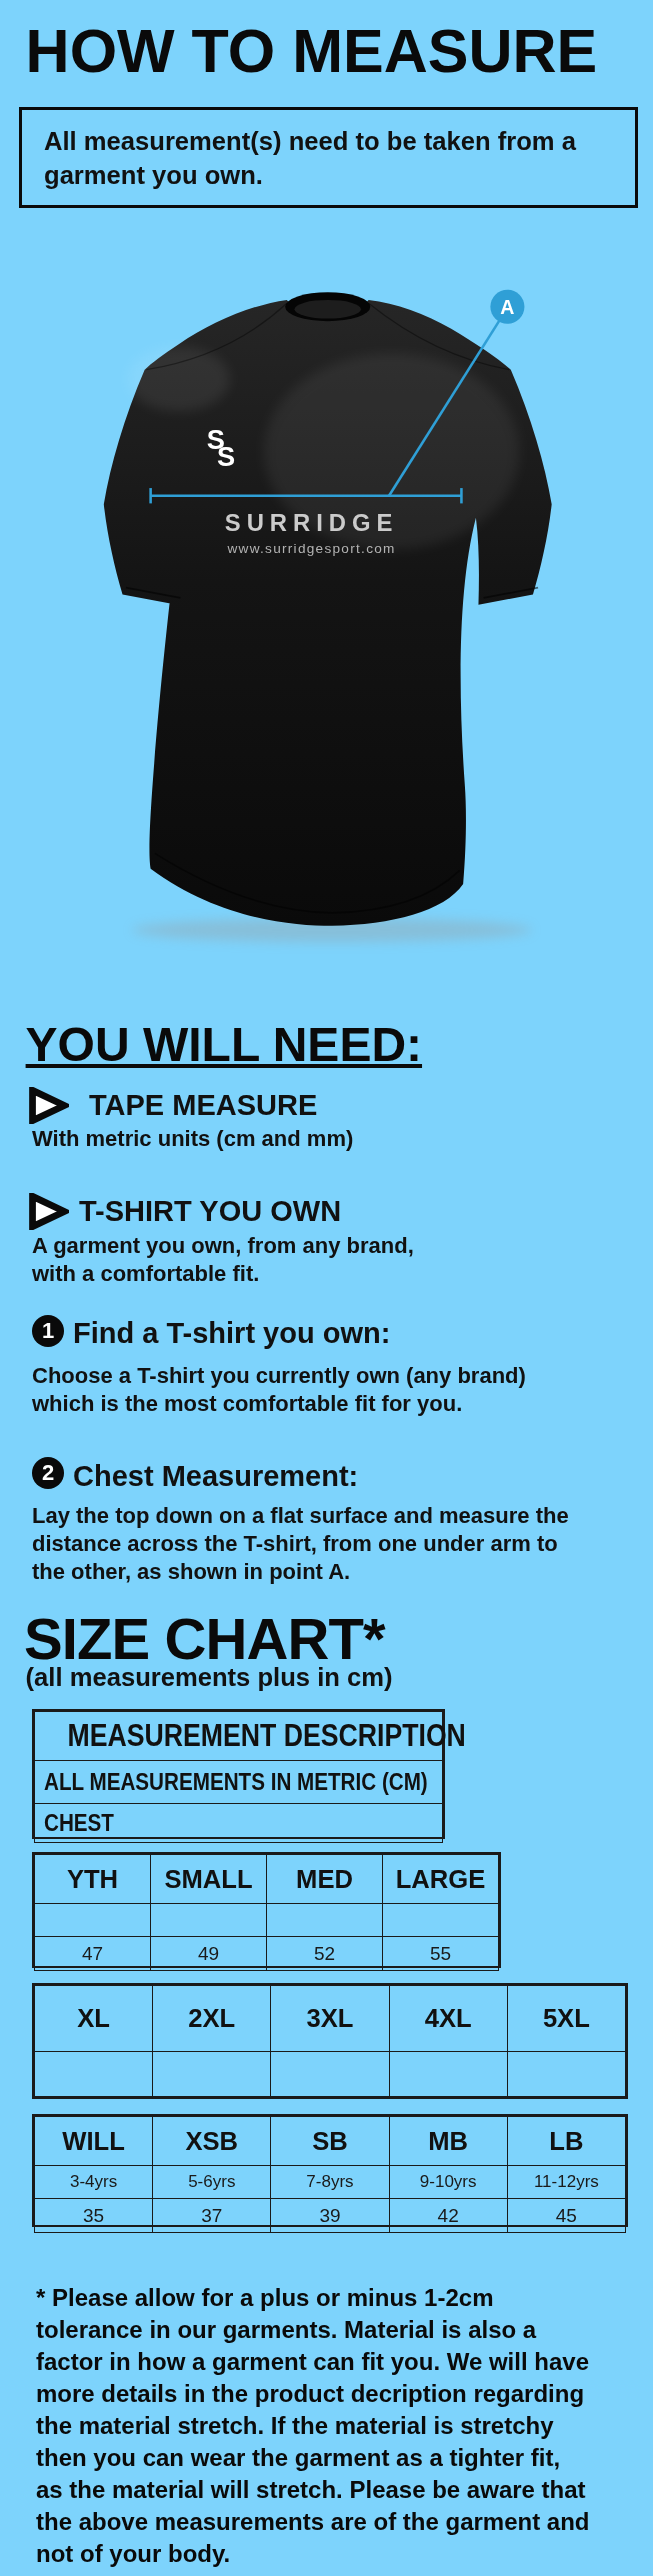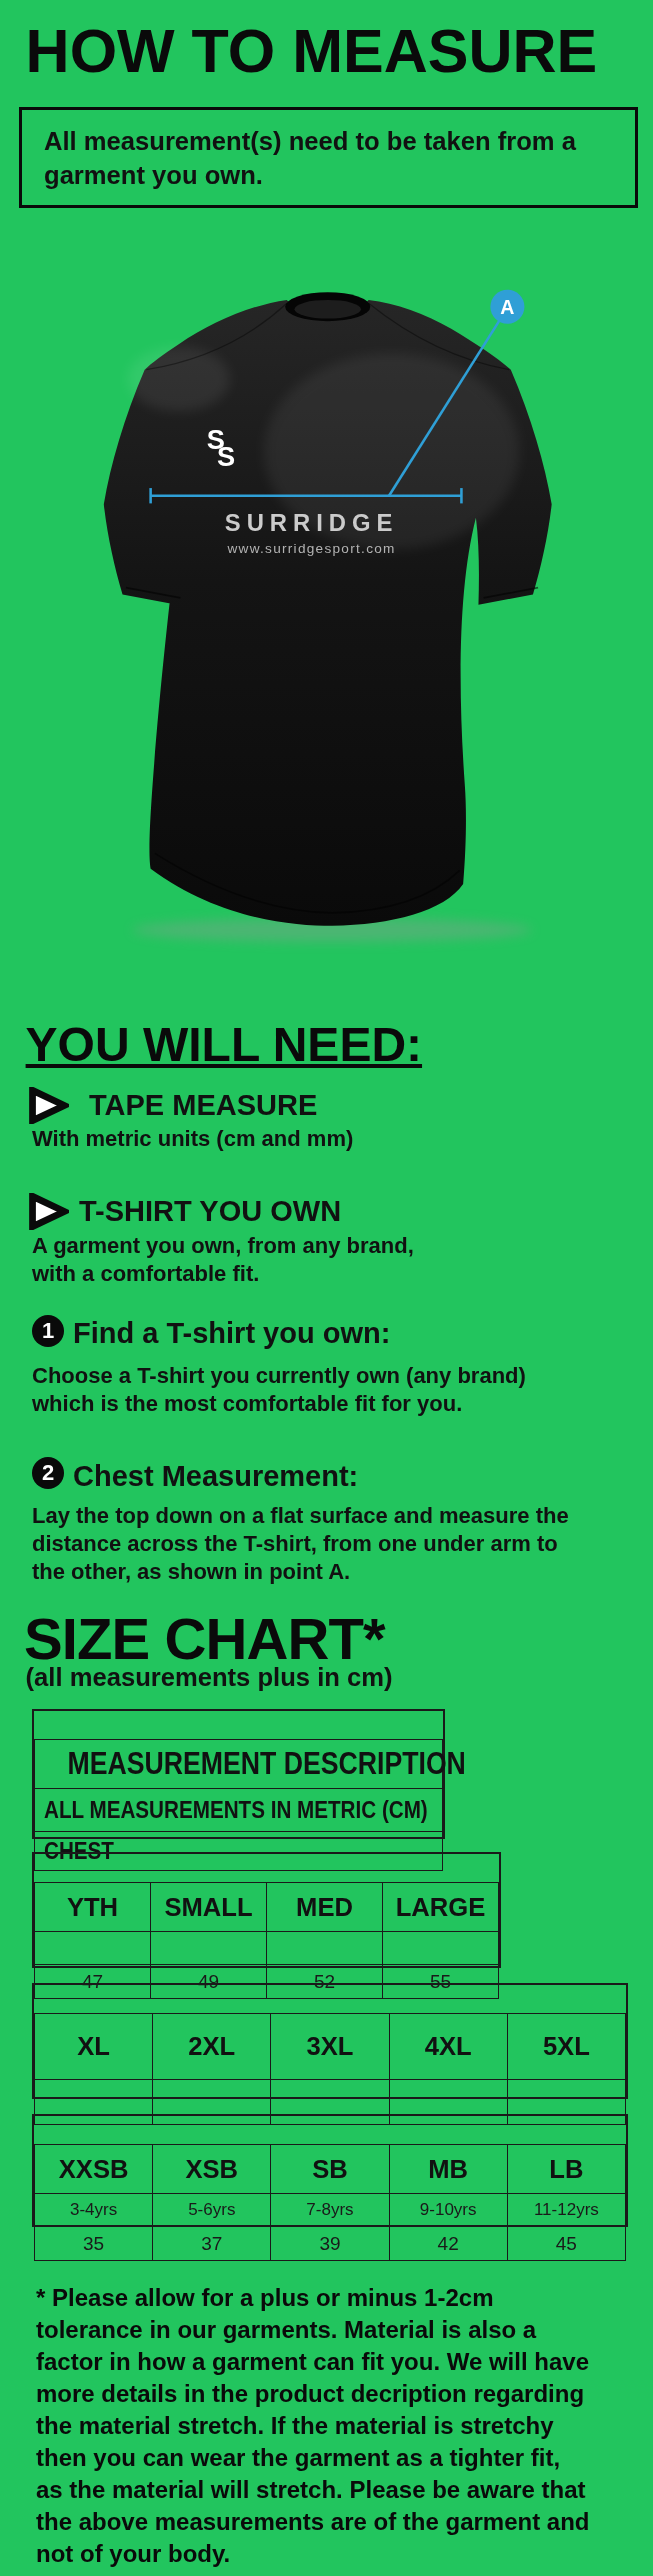--- a/index.html
+++ b/index.html
@@ -1,37 +1,37 @@
 <!DOCTYPE html>
 <html style="font-size:13.6px"><head>
 <meta charset="utf-8">
 <style>
   html,body{margin:0;padding:0;background:#fff;}
-  #canvas{position:relative;width:654px;height:2576px;background:#22c55e;
+  #canvas{position:relative;width:654px;height:2576px;background:#7dd3fc;
           font-family:"Liberation Sans",sans-serif;color:#111;overflow:hidden;}
   .abs{position:absolute;}
   .pre{white-space:pre-line;}
   
   .h-title{font-size:61px;font-weight:bold;letter-spacing:0;line-height:1;color:#0a0a0a;}
   .h-section{font-size:48px;font-weight:bold;color:#0a0a0a;text-decoration:underline;}
   .h-size{font-size:58px;font-weight:bold;color:#0a0a0a;letter-spacing:-0.9px;}
   .h-sub{font-size:25.6px;font-weight:bold;}
   
   .notice{border:3.4px solid #0a0a0a;box-sizing:border-box;display:flex;align-items:center;}
   .notice .txt{font-size:25.6px;font-weight:bold;line-height:34px;padding:0 22px;}
   
   .item-title{font-size:29px;font-weight:bold;}
   .item-desc{font-size:22px;font-weight:bold;line-height:28px;}
   .step-circle{width:32px;height:32px;border-radius:50%;background:#0a0a0a;color:#fff;
                display:flex;align-items:center;justify-content:center;
                font-size:22px;font-weight:bold;}
   .step-title{font-size:29px;font-weight:bold;}
   .step-desc{font-size:22px;font-weight:bold;line-height:28px;}
   
-  table{border-collapse:collapse;table-layout:fixed;width:100%;height:100%;margin-top:28px;}
+  table{border-collapse:collapse;table-layout:fixed;width:100%;height:100%;}
   td{border:1.7px solid #1a1a1a;text-align:center;vertical-align:middle;padding:0;}
   .tbl{box-sizing:border-box;border:2.6px solid #1a1a1a;}
   .desc-tbl td{text-align:left;}
   .cell-head{font-size:25.6px;font-weight:bold;}
   .cell-val{font-size:19px;font-weight:normal;color:#1a1a1a;}
   .cell-age{font-size:17px;font-weight:normal;color:#1a1a1a;}
   .cond{display:inline-block;transform:scaleX(.86);transform-origin:0 50%;white-space:nowrap;}
   .cond-c{display:inline-block;transform:scaleX(.86);transform-origin:50% 50%;white-space:nowrap;}
   .r-head{height:49px;}
   .r-gap{height:33px;}
@@ -216,21 +216,21 @@
         <td class="cell-age"></td>
       </tr>
     </tbody>
       </table>
   </div>
 
   <div class="abs tbl" style="left:32px;top:2114px;width:596px;height:113px;">
     <table>
       <tbody>
           <tr class="r-head">
-        <td class="cell-head">XXSB</td>
+        <td class="cell-head">WILL</td>
         <td class="cell-head">XSB</td>
         <td class="cell-head">SB</td>
         <td class="cell-head">MB</td>
         <td class="cell-head">LB</td>
       </tr>
       <tr class="r-gap">
         <td class="cell-age">3-4yrs</td>
         <td class="cell-age">5-6yrs</td>
         <td class="cell-age">7-8yrs</td>
         <td class="cell-age">9-10yrs</td>

